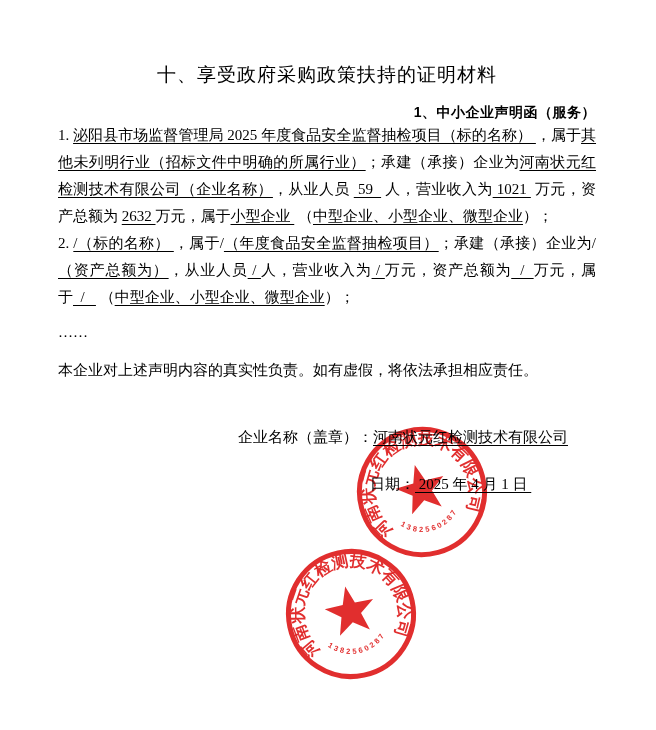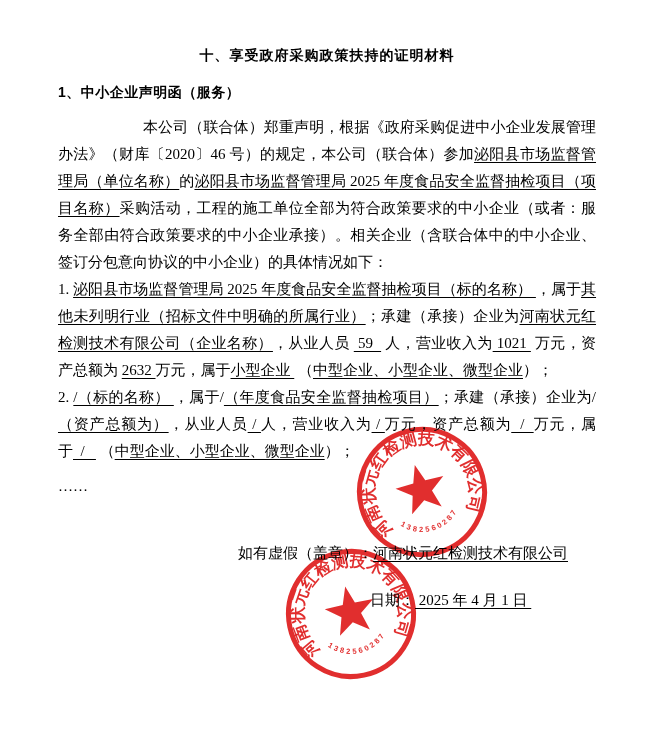--- a/index.html
+++ b/index.html
@@ -4,26 +4,26 @@
 <style>
   html,body{margin:0;padding:0;background:#fff;}
   body{width:656px;height:730px;overflow:hidden;}
   .page{
     position:relative;width:656px;height:730px;background:#ffffff;
     font-family:"Liberation Serif","DejaVu Serif",serif;color:#000;
   }
   .content{position:absolute;left:58px;top:0;width:538px;}
   .doc-title{
     font-family:"Liberation Sans","DejaVu Sans",sans-serif;
-    font-weight:bold;font-size:14px;line-height:26px;text-align:center;
-    margin:42px 0 0 0;letter-spacing:1px;
+    font-weight:normal;font-size:19px;line-height:26px;text-align:center;
+    margin:62px 0 0 0;letter-spacing:1px;
   }
   .doc-subtitle{
     font-family:"Liberation Sans","DejaVu Sans",sans-serif;
-    font-weight:bold;font-size:14px;line-height:20px;text-align:left;
+    font-weight:bold;font-size:14px;line-height:20px;text-align:right;
     margin:14px 0 0 0;letter-spacing:.5px;
   }
   .body-text p{
     font-size:15px;line-height:27px;text-align:justify;margin:0;
   }
   .p-intro{margin-top:12px !important;text-indent:85px;}
   .p-dots{margin-top:8px !important;text-align:left !important;}
   .p-above{margin-top:5px !important;}
   .p-resp{margin-top:11px !important;}
   .sig-line{font-size:15px;line-height:27px;margin:0;}
@@ -41,27 +41,27 @@
 </head>
 <body>
 
 <div class="page">
   <div class="content">
 
     <p class="doc-title">十、享受政府采购政策扶持的证明材料</p>
     <p class="doc-subtitle">1、中小企业声明函（服务）</p>
 
     <div class="body-text">
-      <p class="p-intro"><span>本公司（联合体）郑重声明，根据《政府采购促进中小企业发展管理办法》（财库〔2020〕46 号）的规定，本公司（联合体）参加</span><u>泌阳县市场监督管理局（单位名称）</u><span>的</span><u>泌阳县市场监督管理局 2025 年度食品安全监督抽检项目（项目名称）</u><span>采购活动，工程的施工单位全部为符合政策要求的中小企业（或者：服务全部由符合政策要求的中小企业承接）。相关企业（含联合体中的中小企业、签订分包意向协议的中小企业）的具体情况如下：</span></p>
       <p><span>1. </span><u>泌阳县市场监督管理局 2025 年度食品安全监督抽检项目（标的名称）&nbsp;</u><span>，属于</span><u>其他未列明行业（招标文件中明确的所属行业）</u><span>；承建（承接）企业为</span><u>河南状元红检测技术有限公司（企业名称）</u><span>，从业人员 </span><u>&nbsp;59&nbsp;&nbsp;</u><span> 人，营业收入为</span><u>&nbsp;1021&nbsp;</u><span> 万元，资产总额为 </span><u>2632&nbsp;</u><span>万元，属于</span><u>小型企业&nbsp;</u><span> （</span><u>中型企业、小型企业、微型企业</u><span>）；</span></p>
       <p><span>2. </span><u>/（标的名称）&nbsp;</u><span>，属于/</span><u>（年度食品安全监督抽检项目）</u><span>；承建（承接）企业为/</span><u>（资产总额为）</u><span>，从业人员</span><u>&nbsp;/&nbsp;</u><span>人，营业收入为</span><u>&nbsp;/&nbsp;</u><span>万元，资产总额为</span><u>&nbsp;&nbsp;/&nbsp;&nbsp;</u><span>万元，属于</span><u>&nbsp;&nbsp;/&nbsp;&nbsp;&nbsp;</u><span> （</span><u>中型企业、小型企业、微型企业</u><span>）；</span></p>
       <p class="p-dots">……</p>
+      <p class="p-resp">本企业对上述声明内容的真实性负责。如有虚假，将依法承担相应责任。</p>
     </div>
 
-    <p class="sig-line sig-company"><span>如有虚假（盖章）：</span><u>河南状元红检测技术有限公司</u></p>
+    <p class="sig-line sig-company"><span>企业名称（盖章）：</span><u>河南状元红检测技术有限公司</u></p>
     <p class="sig-line sig-date"><span>日期：</span><u>&nbsp;2025 年 4 月 1 日&nbsp;</u></p>
 
   </div>
 
   <svg class="stamp stamp-1" viewBox="0 0 132 132">
     <defs>
       <path id="arcTop1" d="M 29.2 96.9 A 48 48 0 1 1 102.8 96.9" fill="none"></path>
       <path id="arcBot1" d="M 35.4 91.7 A 40 40 0 0 0 96.6 91.7" fill="none"></path>
     </defs>
     <circle cx="66" cy="66" r="62.5" fill="none" stroke="#dd1111" stroke-width="5"></circle>

